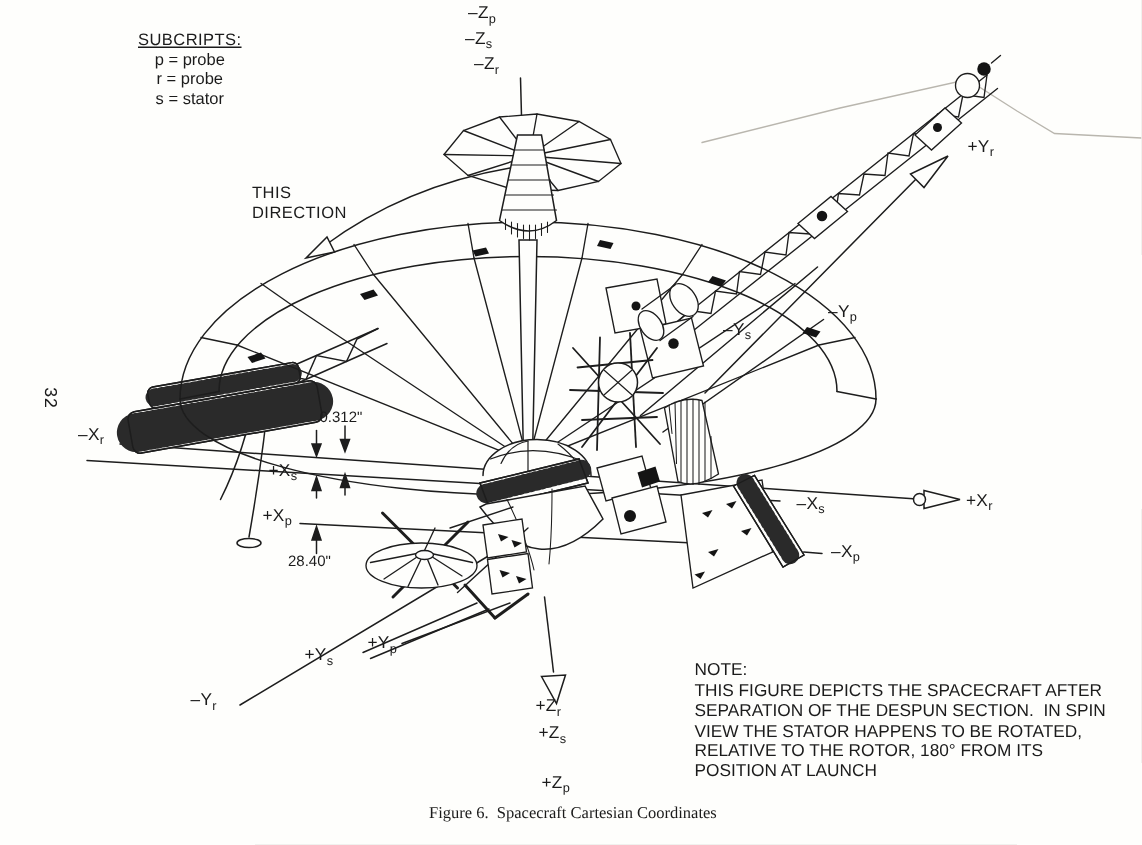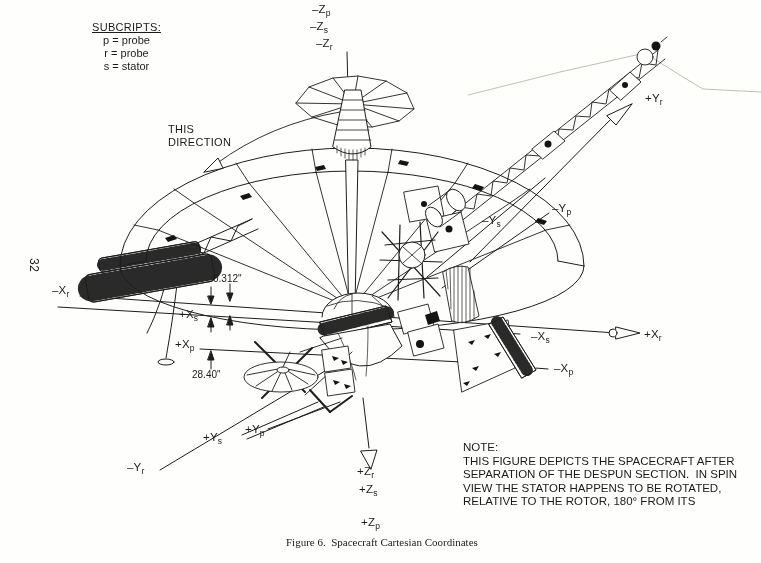--- a/index.html
+++ b/index.html
@@ -321,17 +321,18 @@
 <div class="lab" style="left:357px;top:465px"><span>+Z</span><span class="sub">r</span></div>
 <div class="lab" style="left:359px;top:483px"><span>+Z</span><span class="sub">s</span></div>
 <div class="lab" style="left:361px;top:516px"><span>+Z</span><span class="sub">p</span></div>
 
 <div id="note">
   <div class="t">NOTE:</div>
   <div class="l">THIS FIGURE DEPICTS THE SPACECRAFT AFTER</div>
   <div class="l">SEPARATION OF THE DESPUN SECTION.  IN SPIN</div>
   <div class="l">VIEW THE STATOR HAPPENS TO BE ROTATED,</div>
   <div class="l">RELATIVE TO THE ROTOR, 180° FROM ITS</div>
+  <div class="l">POSITION AT LAUNCH</div>
 </div>
 
 <div id="caption">Figure 6.  Spacecraft Cartesian Coordinates</div>
 
 </div>
 
 </body></html>

